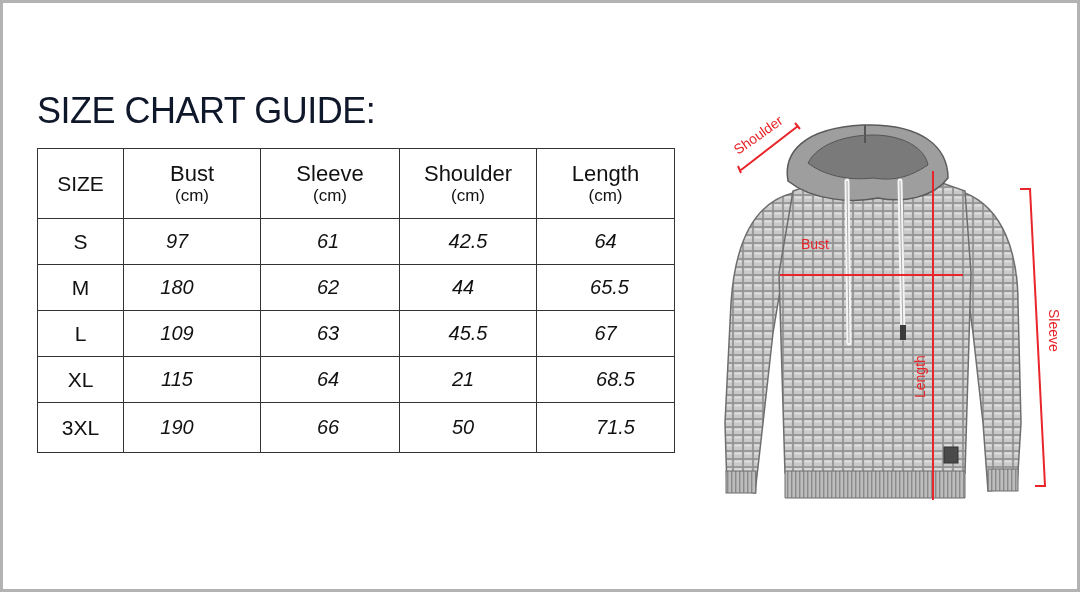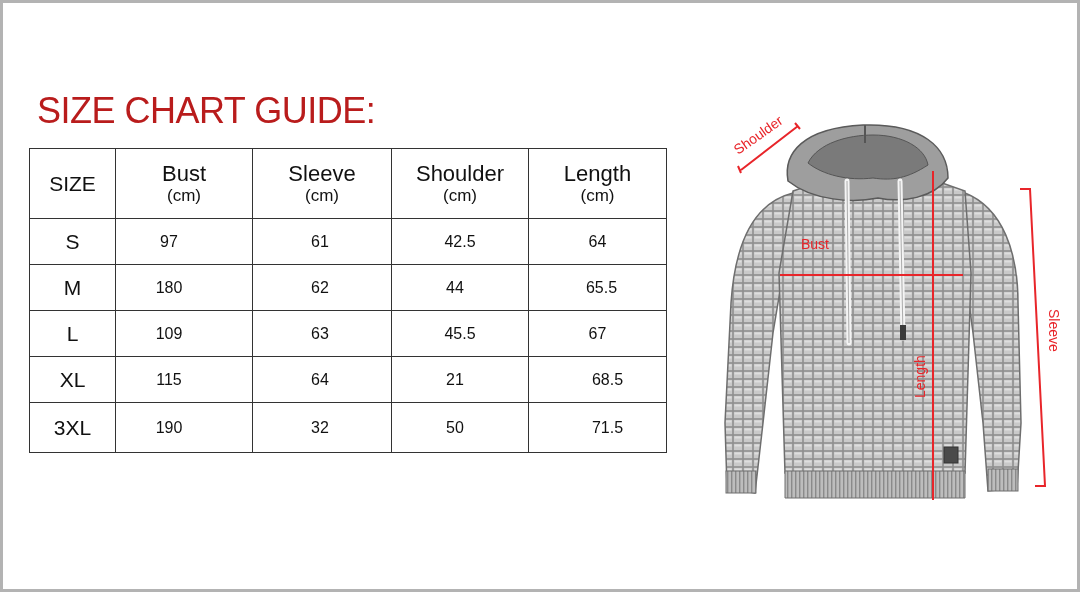--- a/index.html
+++ b/index.html
@@ -13,46 +13,46 @@
     position: absolute; left: 0; top: 0;
     width: 1080px; height: 592px;
     box-sizing: border-box;
     border: 3px solid #b3b3b3;
     background: #fff;
   }
   .title {
     position: absolute; left: 34px; top: 86px;
     font-size: 36px; line-height: 44px;
     letter-spacing: -0.5px;
-    color: #b91c1c;
+    color: #0f172a;
     white-space: nowrap;
   }
   table.size-table {
-    position: absolute; left: 26px; top: 145px;
+    position: absolute; left: 34px; top: 145px;
     border-collapse: collapse;
     table-layout: fixed;
   }
   table.size-table td, table.size-table th {
     border: 1.5px solid #333;
     text-align: center; vertical-align: middle;
     font-weight: normal; padding: 0;
   }
   col.c0 { width: 86px; }
   col.c1 { width: 137px; }
   col.c2 { width: 139px; }
   col.c3 { width: 137px; }
   col.c4 { width: 138px; }
   tr.head { height: 70px; }
   tr.row { height: 46px; }
   tr.row.last { height: 50px; }
   .h-main { display: block; font-size: 22px; line-height: 24px; }
   .h-unit { display: block; font-size: 17px; line-height: 20px; }
   .h-size { font-size: 21px; }
   .size-cell { font-size: 21px; }
-  .val-cell { font-size: 16px; }
+  .val-cell { font-size: 20px; font-style: italic; }
   .v { display: inline-block; }
   
   .illustration {
     position: absolute; left: 700px; top: 85px;
     width: 370px; height: 420px;
   }
 </style>
 </head>
 <body>
 
@@ -115,21 +115,21 @@
     <tr class="row">
       <td class="size-cell">XL</td>
       <td class="val-cell"><span class="v" style="margin-left:-30px">115</span></td>
       <td class="val-cell"><span class="v" style="margin-left:-4px">64</span></td>
       <td class="val-cell"><span class="v" style="margin-left:-10px">21</span></td>
       <td class="val-cell"><span class="v" style="margin-left:20px">68.5</span></td>
     </tr>
     <tr class="row last">
       <td class="size-cell">3XL</td>
       <td class="val-cell"><span class="v" style="margin-left:-30px">190</span></td>
-      <td class="val-cell"><span class="v" style="margin-left:-4px">32</span></td>
+      <td class="val-cell"><span class="v" style="margin-left:-4px">66</span></td>
       <td class="val-cell"><span class="v" style="margin-left:-10px">50</span></td>
       <td class="val-cell"><span class="v" style="margin-left:20px">71.5</span></td>
     </tr>
   </tbody>
     </table>
 
   <svg class="illustration" viewBox="700 85 370 420" width="370" height="420" xmlns="http://www.w3.org/2000/svg">
     <defs>
       <pattern id="knit" x="0" y="0" width="10" height="8" patternUnits="userSpaceOnUse">
         <rect x="0" y="0" width="10" height="8" fill="#8f8f8f"></rect>

